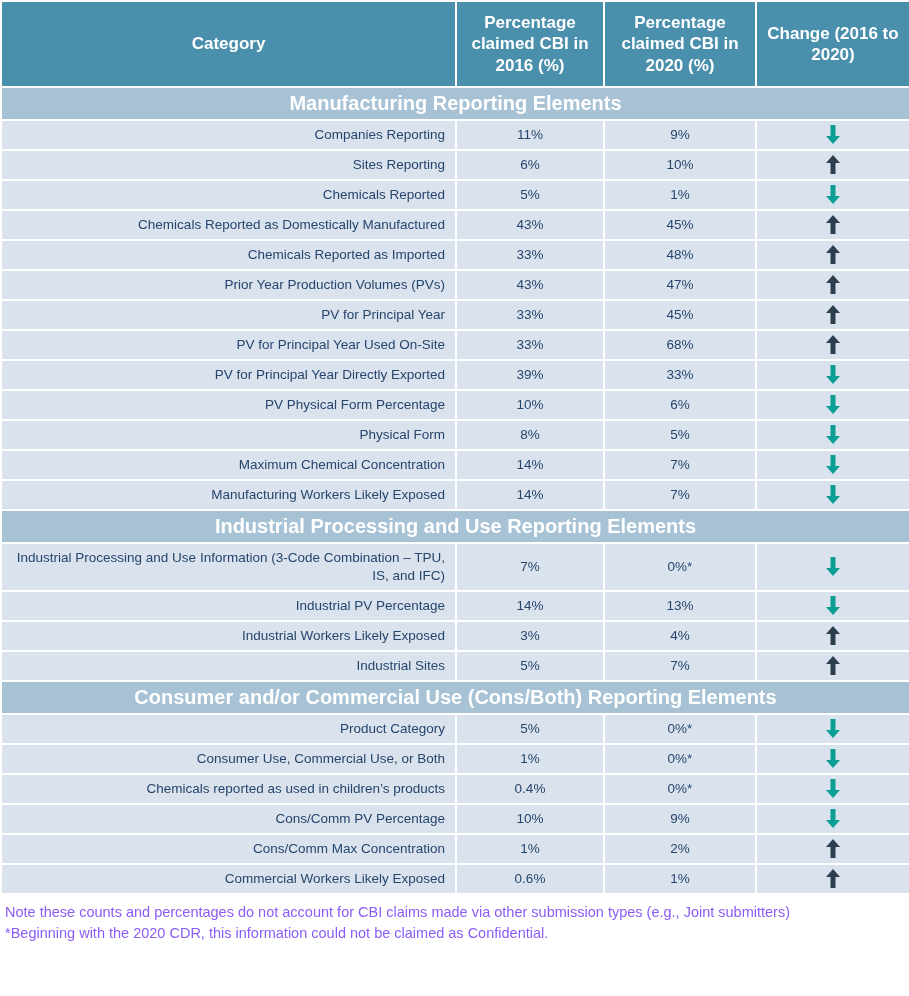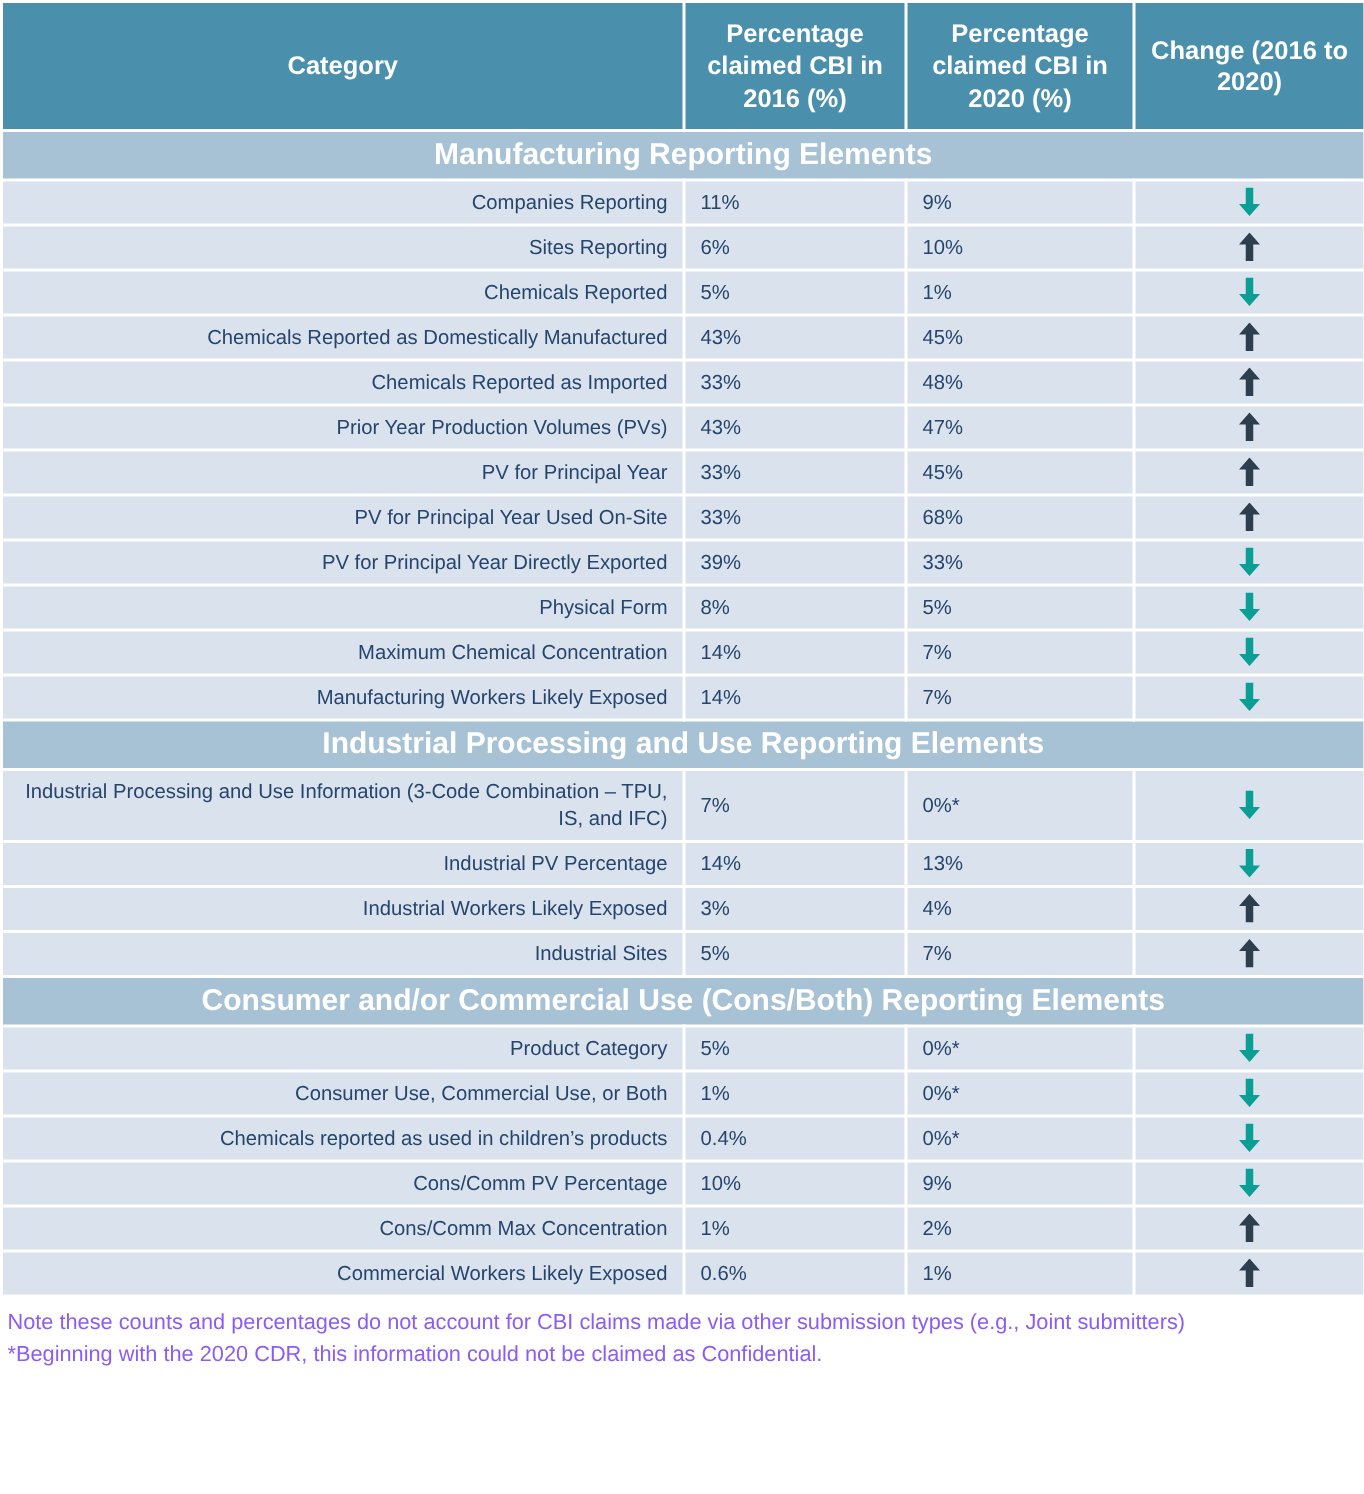--- a/index.html
+++ b/index.html
@@ -50,20 +50,21 @@
     color: #26456d;
     font-size: 13.5px;
     line-height: 18px;
     vertical-align: middle;
     padding: 5px 10px;
   }
   tr.data-row td.cat {
     text-align: right;
   }
   tr.data-row td.num {
+    text-align: center;
   }
   tr.data-row td.chg {
     text-align: center;
     padding: 3px 0;
   }
   .arrow {
     display: inline-block;
     width: 14px;
     height: 19px;
     vertical-align: middle;
@@ -168,20 +169,28 @@
       </tr>
       <tr class="data-row">
         <td class="cat">PV for Principal Year Directly Exported</td>
         <td class="num">39%</td>
         <td class="num">33%</td>
         <td class="chg"><span class="arrow arrow-down"><svg viewBox="0 0 14 19" fill="currentColor">
                 <path d="M7 0 L14 8 L9.5 8 L9.5 19 L4.5 19 L4.5 8 L0 8 Z"></path>
               </svg></span></td>
       </tr>
       <tr class="data-row">
+        <td class="cat">PV Physical Form Percentage</td>
+        <td class="num">10%</td>
+        <td class="num">6%</td>
+        <td class="chg"><span class="arrow arrow-down"><svg viewBox="0 0 14 19" fill="currentColor">
+                <path d="M7 0 L14 8 L9.5 8 L9.5 19 L4.5 19 L4.5 8 L0 8 Z"></path>
+              </svg></span></td>
+      </tr>
+      <tr class="data-row">
         <td class="cat">Physical Form</td>
         <td class="num">8%</td>
         <td class="num">5%</td>
         <td class="chg"><span class="arrow arrow-down"><svg viewBox="0 0 14 19" fill="currentColor">
                 <path d="M7 0 L14 8 L9.5 8 L9.5 19 L4.5 19 L4.5 8 L0 8 Z"></path>
               </svg></span></td>
       </tr>
       <tr class="data-row">
         <td class="cat">Maximum Chemical Concentration</td>
         <td class="num">14%</td>

